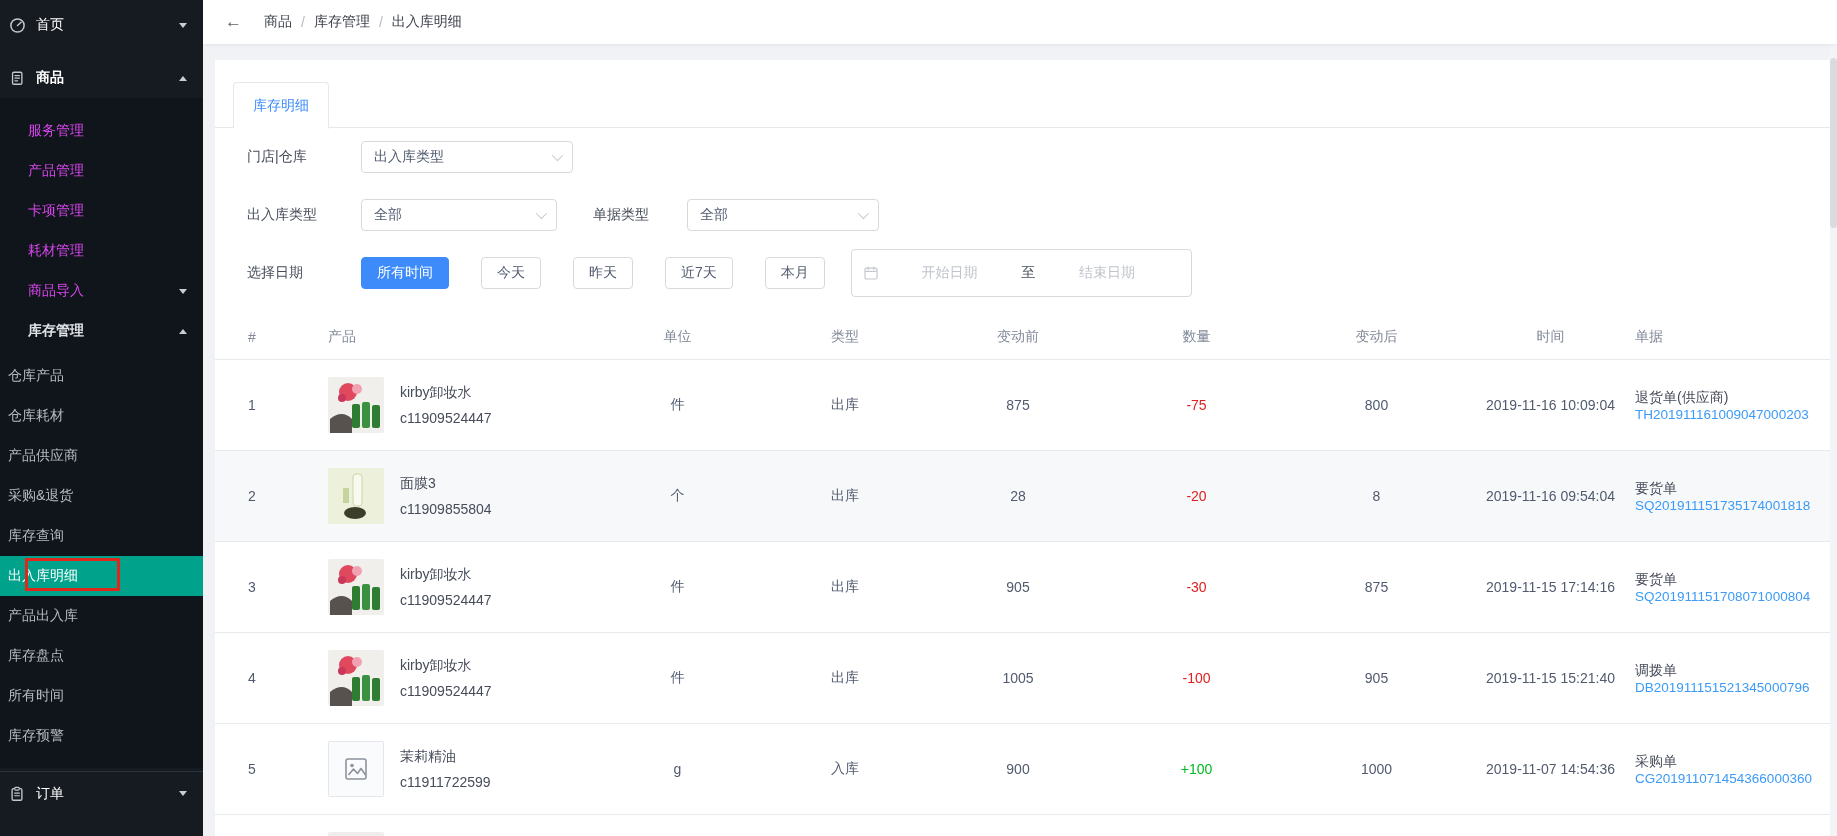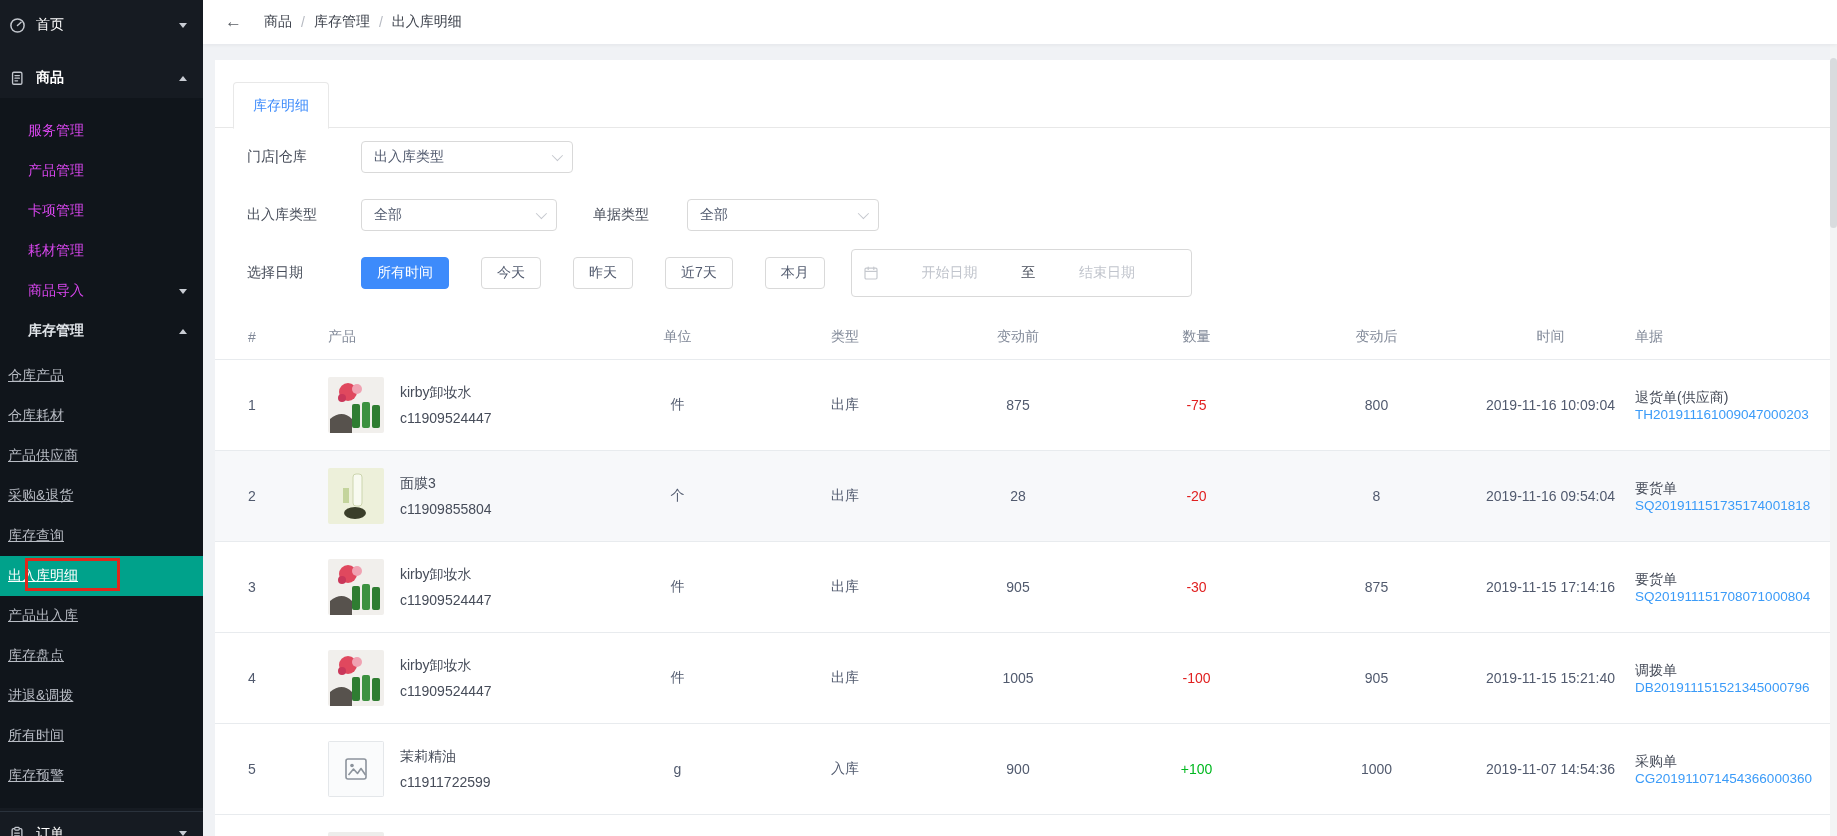--- a/index.html
+++ b/index.html
@@ -12,21 +12,21 @@
   .side-item { height:40px; display:flex; align-items:center; padding:0 16px 0 8px; cursor:pointer; white-space:nowrap; }
   .side-item .lab { margin-left:10px; }
   .lvl1 { color:#ffffff; }
   .lvl1.open .lab { font-weight:700; }
   .item-home { margin-top:5px; }
   .item-goods { margin-top:13px; }
   .submenu { background:#10151b; padding:13px 0 12px 0; }
   .lvl2 { padding-left:28px; color:#d946ef; }
   .lvl2.open { font-weight:700; color:#dfe3e8; }
   .sub3 { margin-top:5px; }
-  .lvl3 { color:#b7bbc3; position:relative;text-decoration:underline; }
+  .lvl3 { color:#b7bbc3; position:relative; }
   .lvl3.active { background:#00a28b; color:#ffffff; }
   .red-box { position:absolute; left:25px; top:2px; width:95px; height:33px; border:3px solid #e0271b; }
   .item-orders { margin-top:3px; border-top:1px solid #2a323c; height:44px; }
   .chev { width:0; height:0; border-left:4.5px solid transparent; border-right:4.5px solid transparent; margin-left:auto; }
   .chev.down { border-top:5px solid #c9cdd4; }
   .chev.up { border-bottom:5px solid #c9cdd4; }
   .micon { width:18px; height:18px; flex:0 0 18px; display:flex; align-items:center; justify-content:center; }
 
   
   .topbar { position:absolute; left:203px; top:0; right:0; height:44px; background:#fff; display:flex; align-items:center; box-shadow:0 1px 4px rgba(0,21,41,.06); z-index:2; }
@@ -148,23 +148,20 @@
           </div>
           <div class="side-item lvl3 active">
             <span>出入库明细</span>
             <div class="red-box"></div>
           </div>
           <div class="side-item lvl3">
             <span>产品出入库</span>
           </div>
           <div class="side-item lvl3">
             <span>库存盘点</span>
-          </div>
-          <div class="side-item lvl3">
-            <span>进退&amp;调拨</span>
           </div>
           <div class="side-item lvl3">
             <span>所有时间</span>
           </div>
           <div class="side-item lvl3">
             <span>库存预警</span>
           </div>
         </div>
     </div>
     <div class="side-item lvl1 item-orders">

